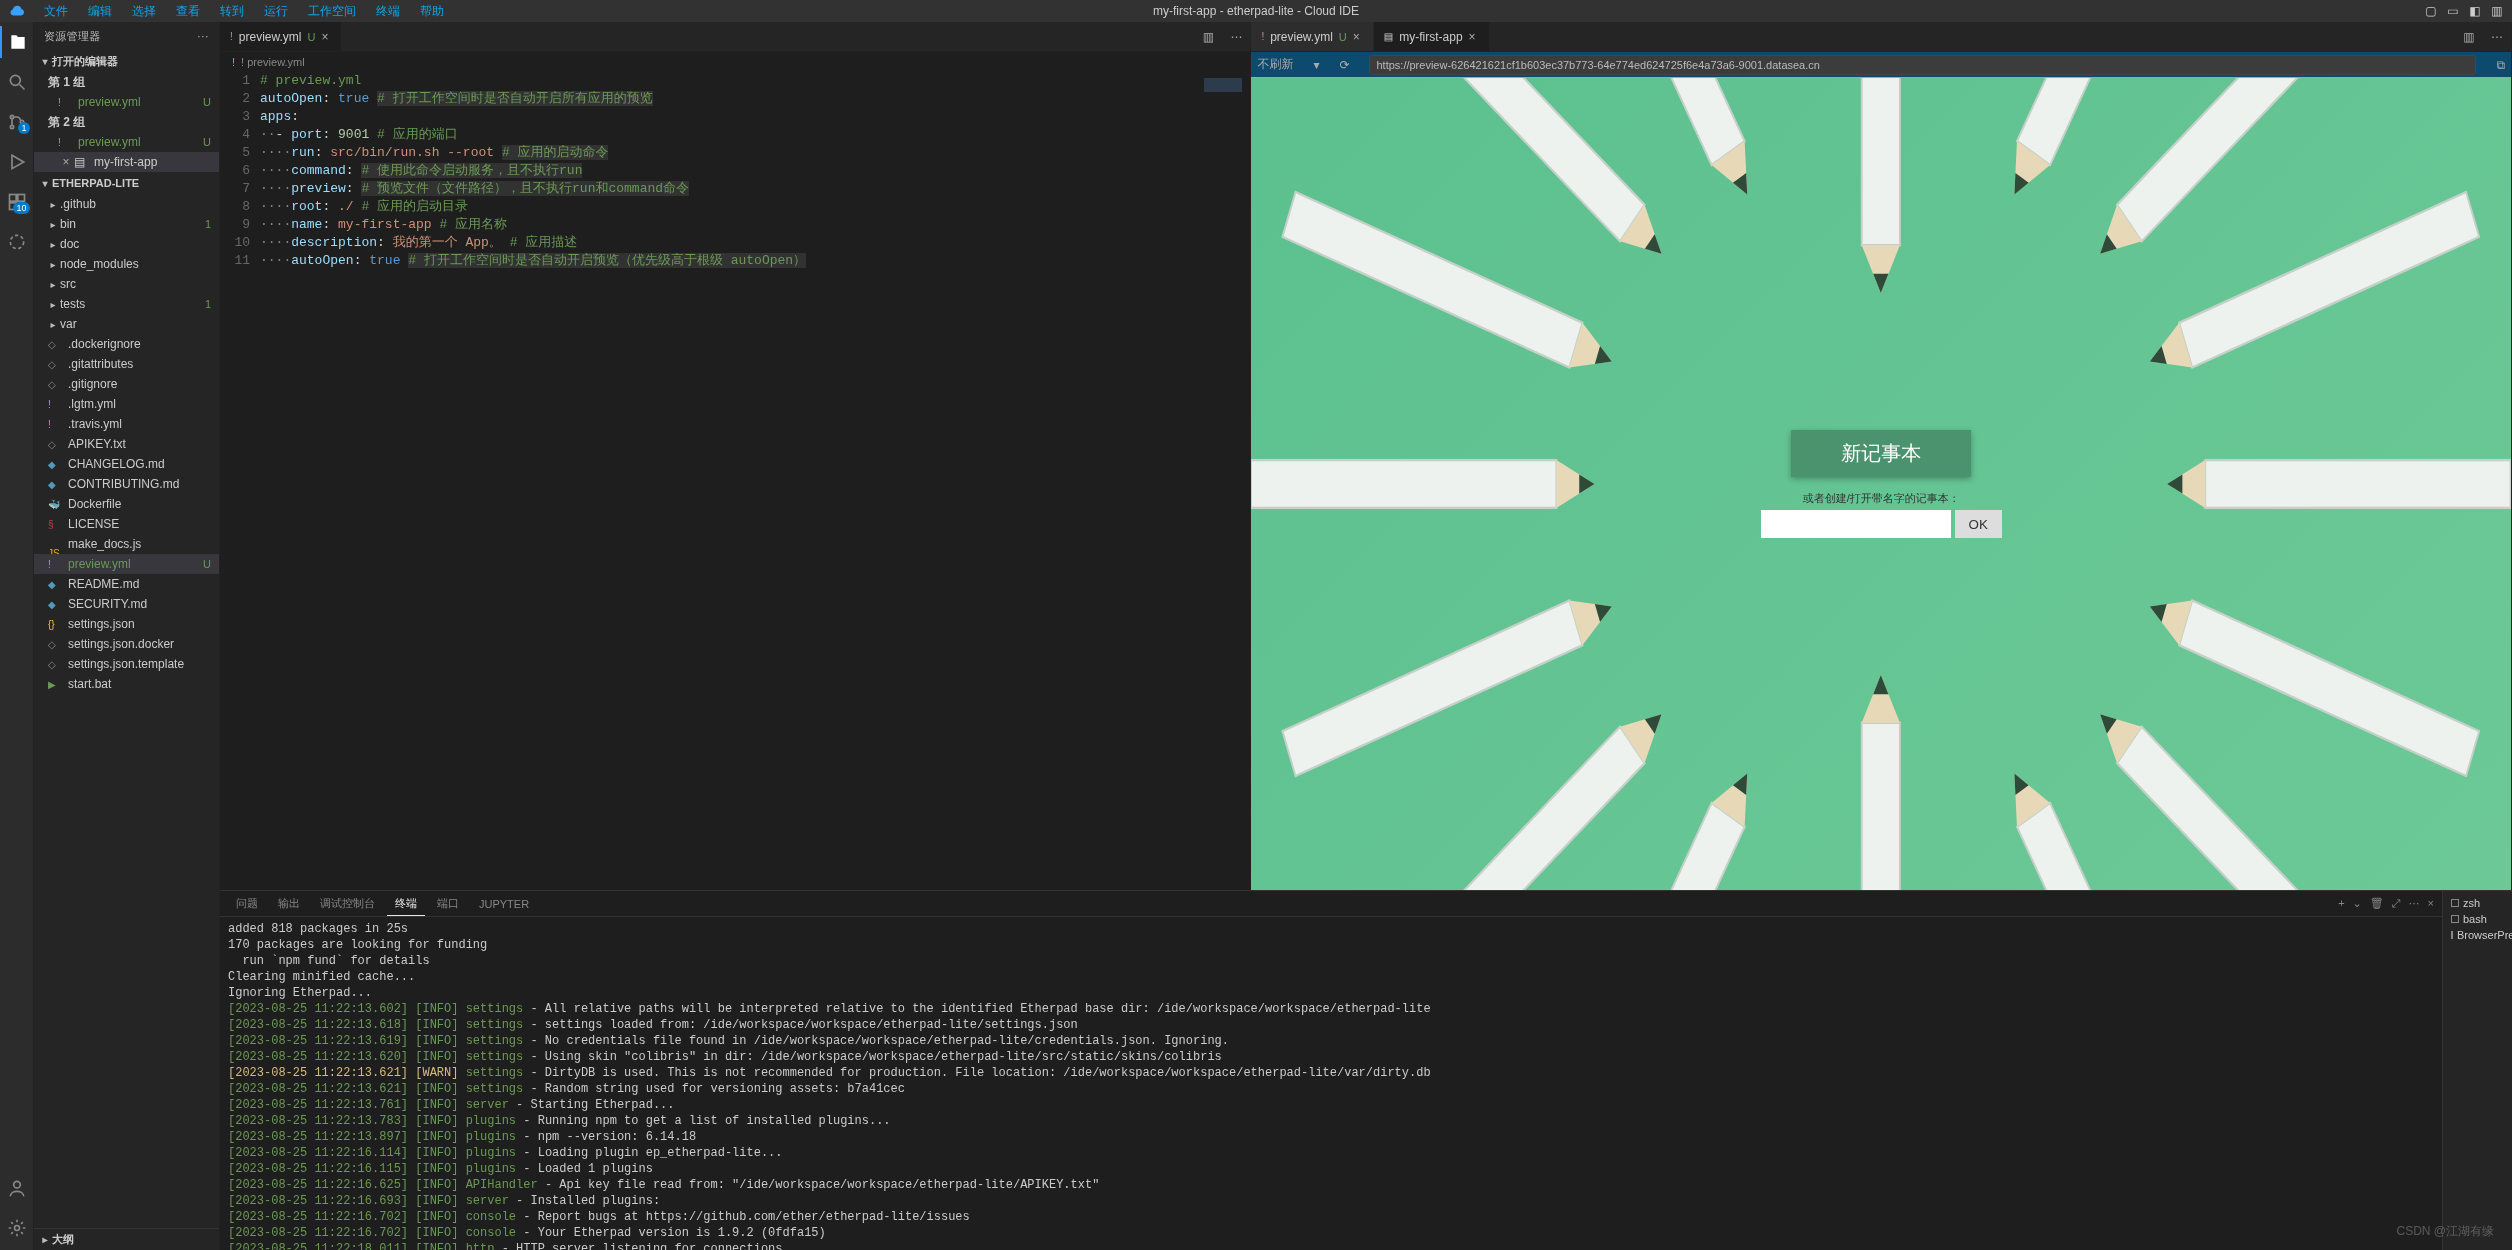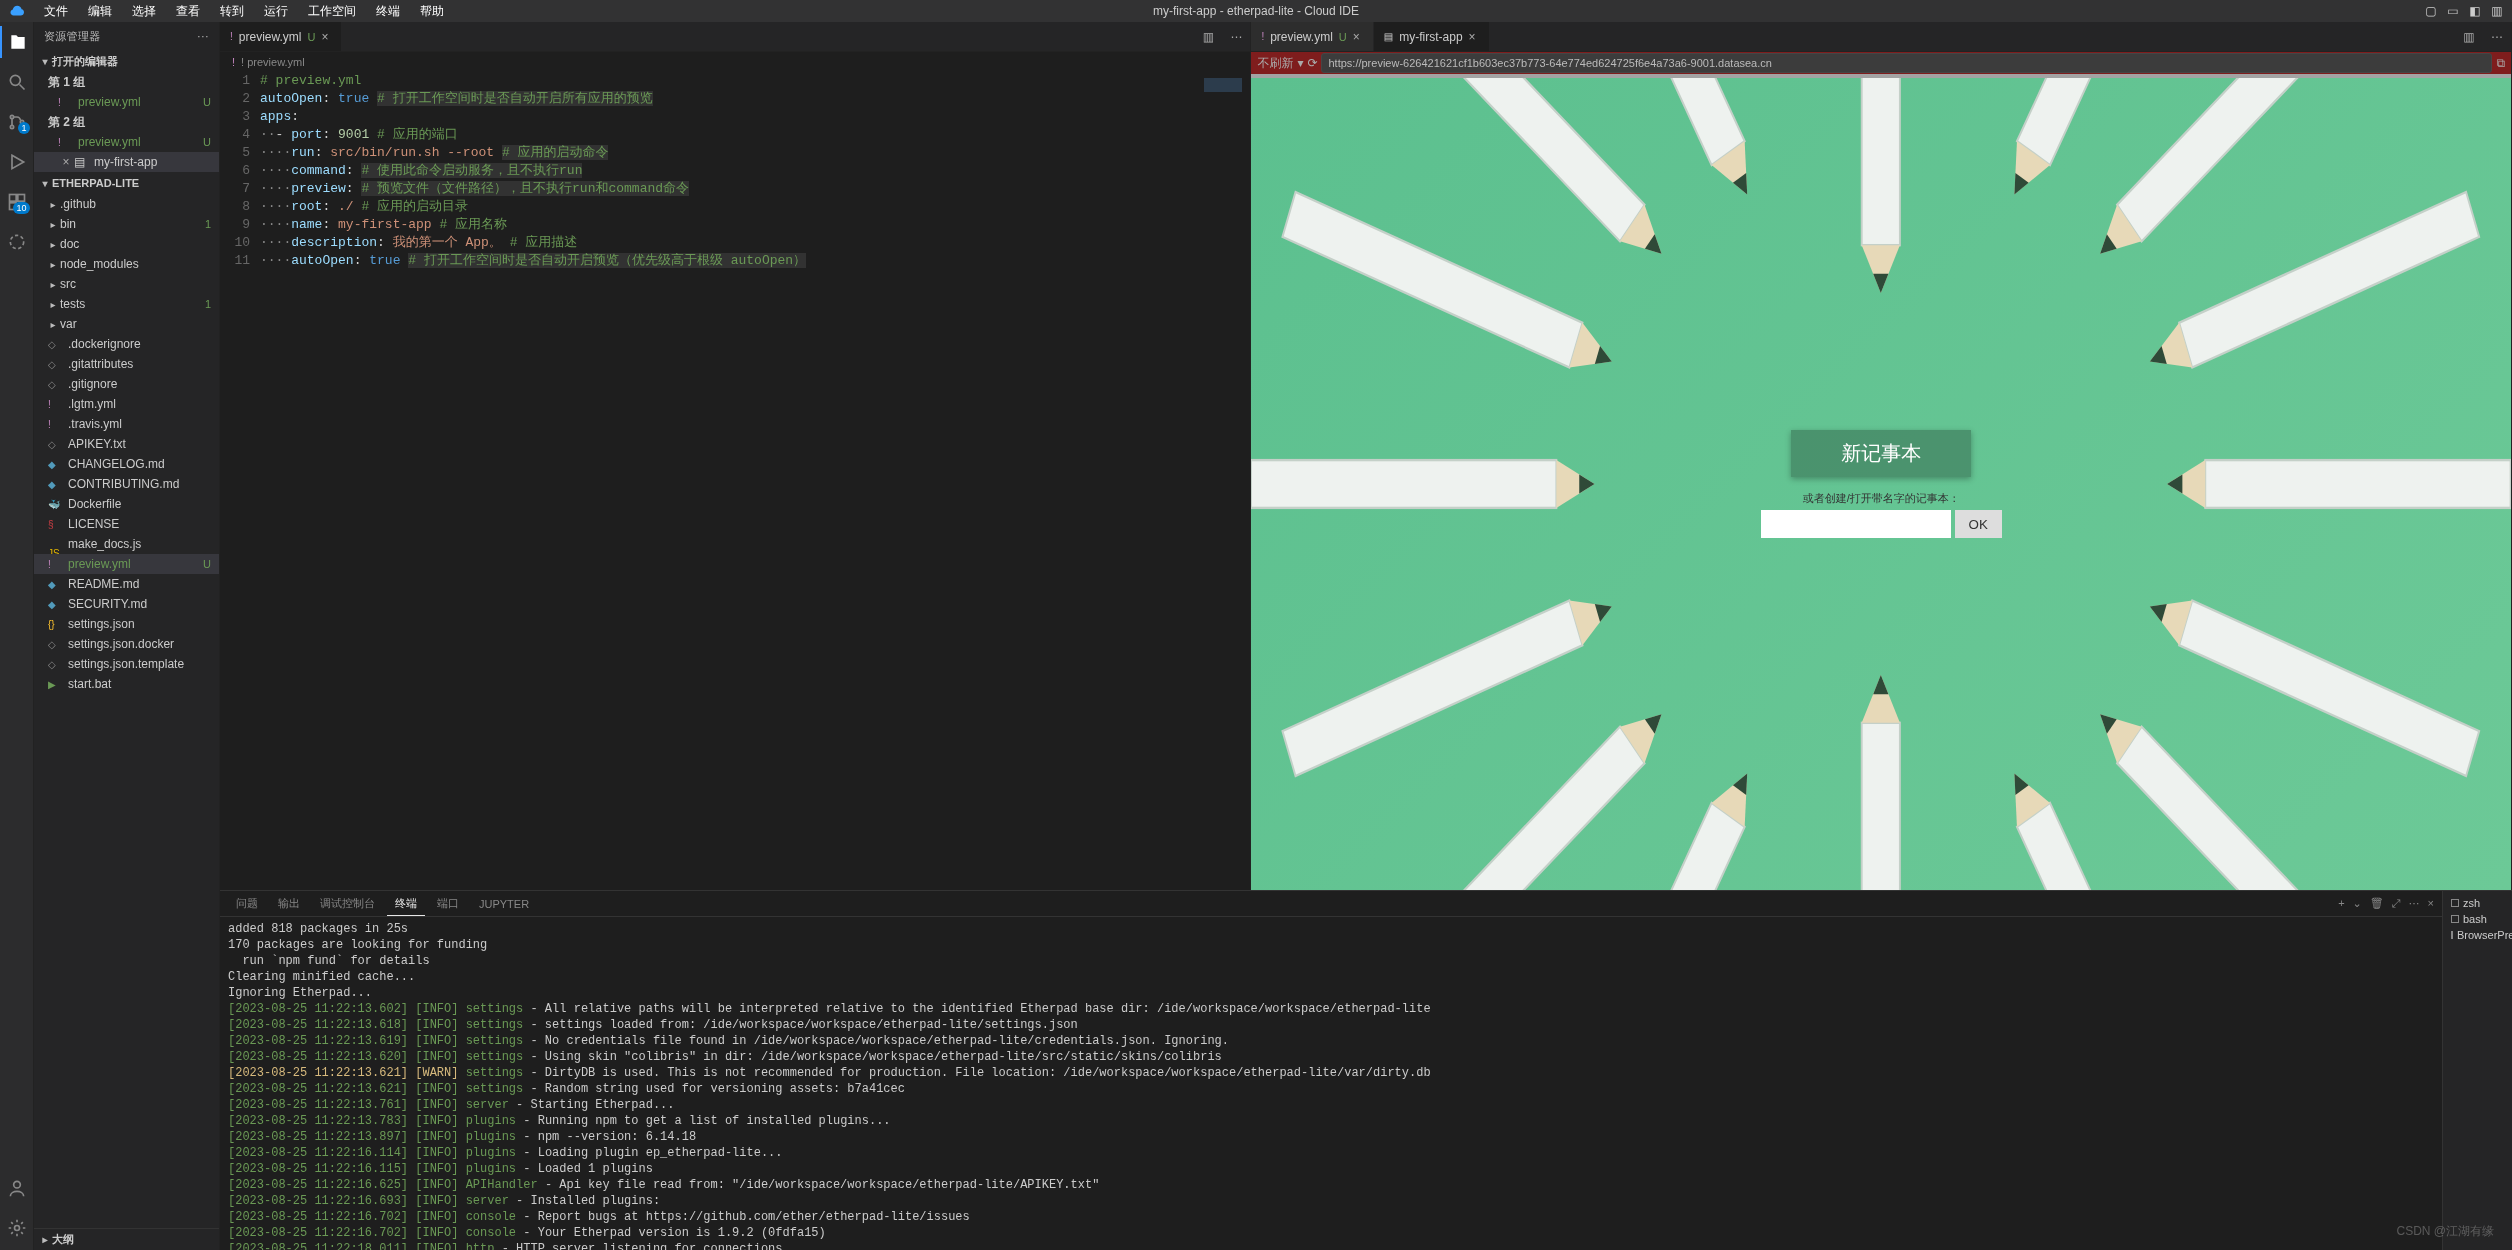--- a/index.html
+++ b/index.html
@@ -16,21 +16,21 @@
   height: 22px;
   background: #323233;
   display: flex;
   align-items: center;
   padding: 0 8px;
   font-size: 12px;
 }
 .logo { width: 20px; height: 20px; display: flex; align-items: center; justify-content: center; margin-right: 8px; }
 .logo svg { width: 18px; height: 18px; }
 .menu-items { display: flex; gap: 4px; }
-.menu-item { padding: 2px 8px; cursor: pointer; color: #ffffff; }
+.menu-item { padding: 2px 8px; cursor: pointer; color: #0ea5e9; }
 .title-center { position: absolute; left: 50%; transform: translateX(-50%); color: #ccc; font-size: 12px; }
 .title-right { margin-left: auto; display: flex; gap: 8px; align-items: center; }
 .title-right .ticon { width: 14px; height: 14px; display: flex; align-items: center; justify-content: center; color: #ccc; }
 .main-row { flex: 1; display: flex; overflow: hidden; }
 .activity-bar {
   width: 34px;
   background: #2c2c2d;
   display: flex;
   flex-direction: column;
   align-items: center;
@@ -89,21 +89,21 @@
 .tok-key { color: #9cdcfe; }
 .tok-bool { color: #569cd6; }
 .tok-str { color: #ce9178; }
 .tok-punct { color: #d4d4d4; }
 .tok-dash { color: #888; }
 .tok-num { color: #b5cea8; }
 .tok-hl { background: rgba(100,100,100,0.3); }
 .minimap { width: 50px; background: #1e1e1e; position: relative; }
 .minimap .mini-block { position: absolute; top: 6px; left: 4px; width: 38px; height: 14px; background: #3a5a7a; opacity: 0.5; }
 .preview-pane { width: 55%; display: flex; flex-direction: column; }
-.url-bar { height: 26px; background: #7f1d1d; display: flex; align-items: center; padding: 0 6px; gap: 4px; border-bottom: 4px solid #a3a3a3; color: #aaa; }
+.url-bar { height: 26px; background: #0c4a6e; display: flex; align-items: center; padding: 0 6px; gap: 20px; border-bottom: 1px solid #a3a3a3; color: #aaa; }
 .url-input { flex: 1; background: #3c3c3c; border: 1px solid #454545; border-radius: 3px; height: 20px; color: #bbb; padding: 0 6px; font-size: 11px; }
 .preview-content { flex: 1; background: linear-gradient(135deg, #5cc08f, #6cc997); position: relative; overflow: hidden; display: flex; align-items: center; justify-content: center; }
 .center-panel { position: relative; z-index: 2; text-align: center; color: #555; }
 .new-note-btn { background: rgba(0,0,0,0.25); color: #fff; padding: 10px 50px; font-size: 20px; border: none; cursor: pointer; box-shadow: 0 2px 6px rgba(0,0,0,0.3); }
 .or-label { margin-top: 14px; color: #333; font-size: 11px; }
 .note-row { margin-top: 4px; display: flex; justify-content: center; }
 .note-input { width: 190px; height: 28px; background: #fff; border: none; padding: 0 6px; }
 .ok-btn { height: 28px; padding: 0 14px; border: none; background: #ddd; color: #333; cursor: pointer; margin-left: 4px; }
 .bottom-panel { height: 360px; background: #1e1e1e; border-top: 1px solid #333; display: flex; }
 .bottom-main { flex: 1; display: flex; flex-direction: column; }

